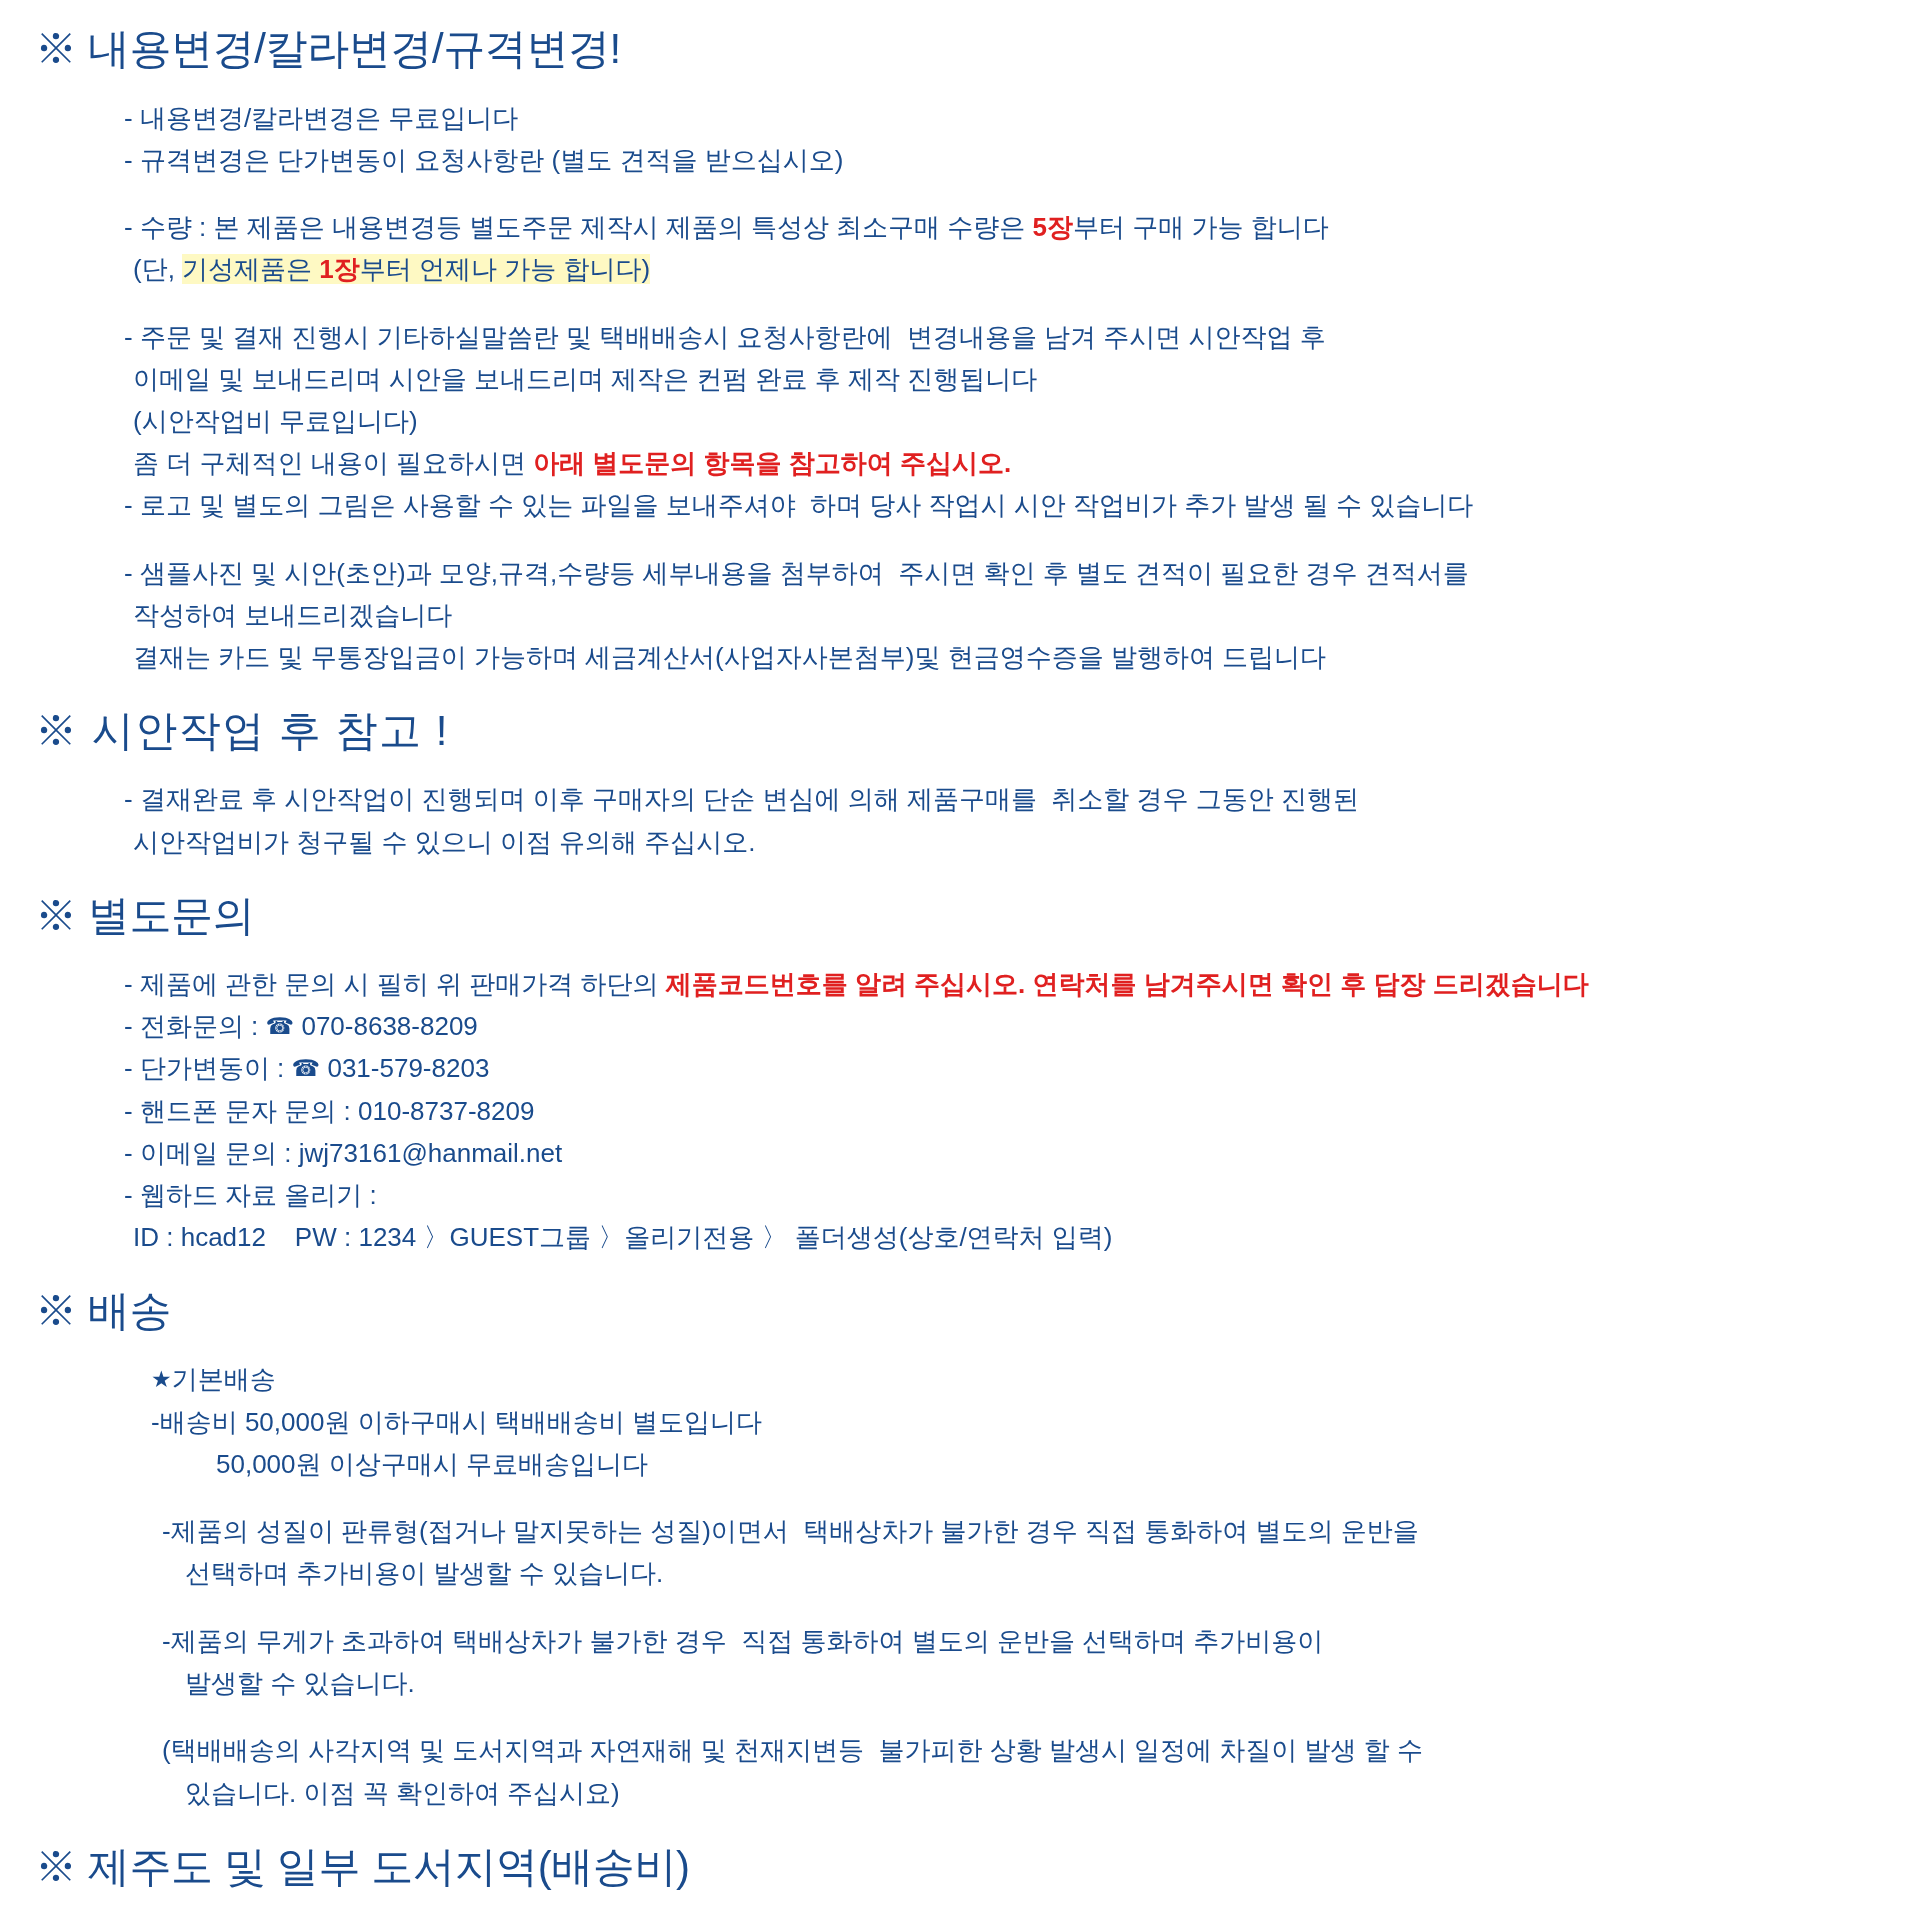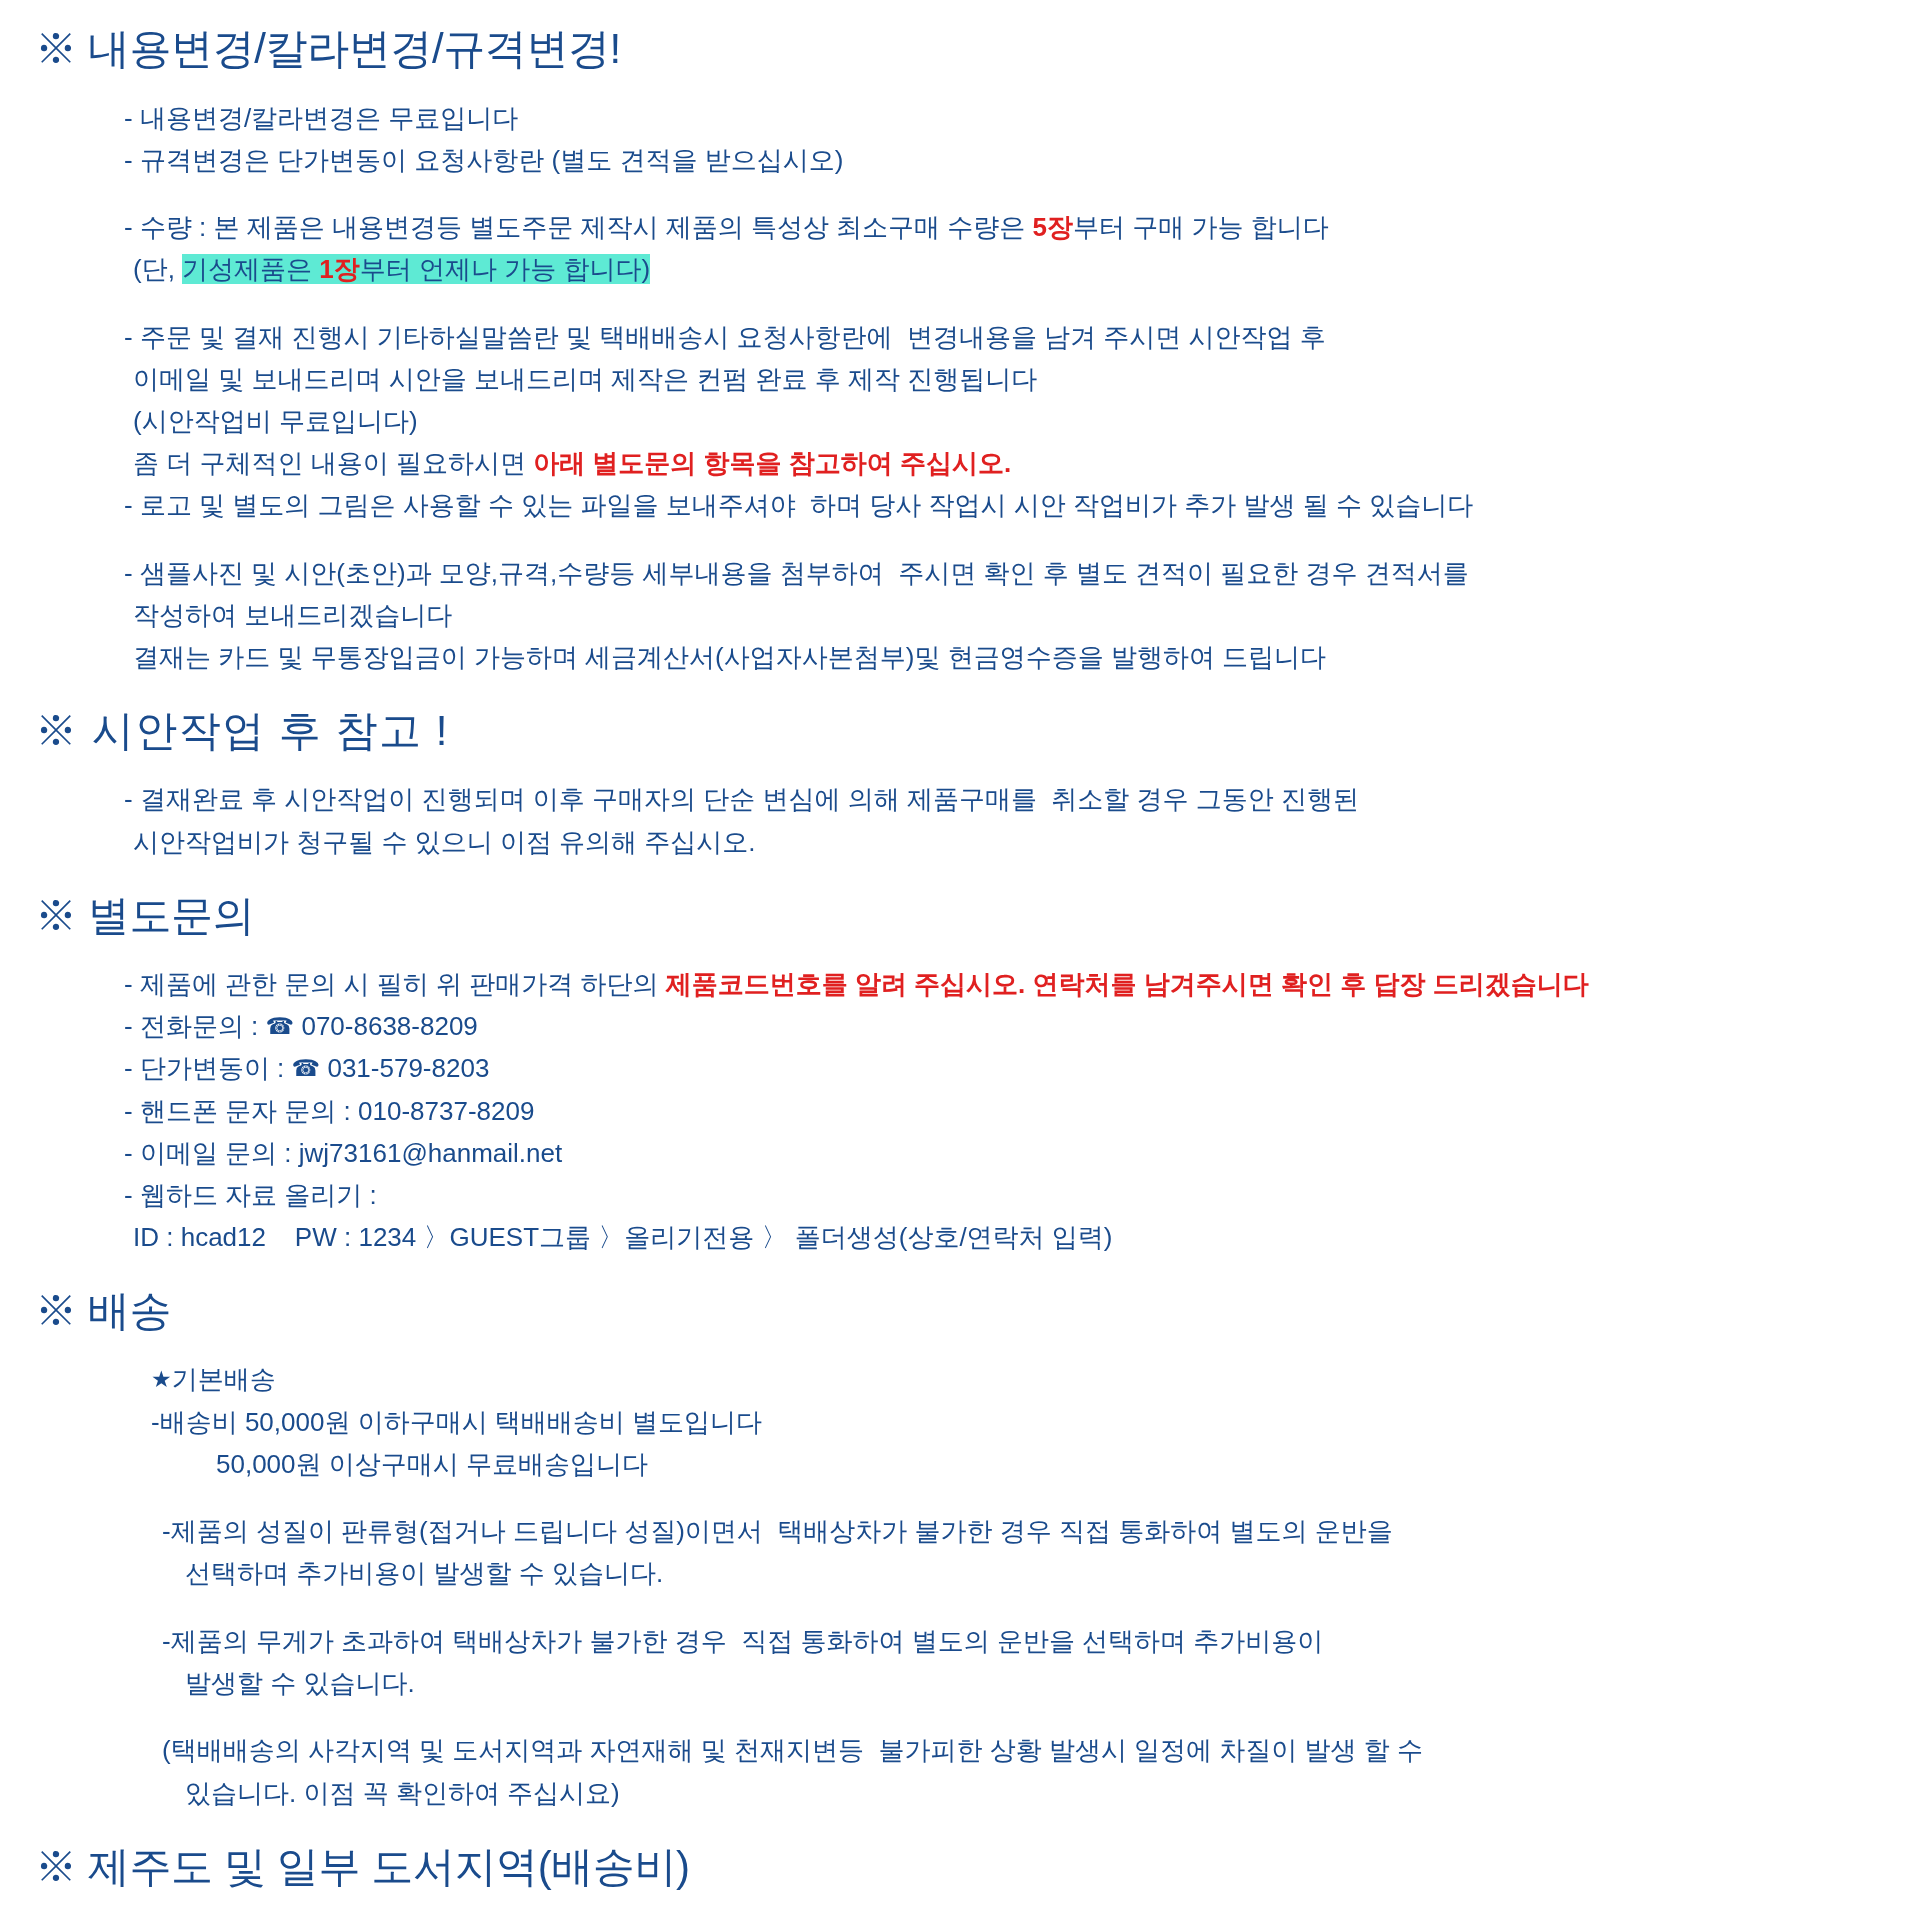--- a/index.html
+++ b/index.html
@@ -49,21 +49,21 @@
   .indent-6 { padding-left: 181px; }
   .gap-md { height: 25.4px; }
 
   
   .red {
     color: #e02020;
     font-weight: bold;
     margin-top: 27px;
   }
   .hl {
-    background: #5eead4;
+    background: #fef9c3;
   }
   .bold {
     font-weight: normal;
   }
   .phone-icon {
     font-size: 23px;
     vertical-align: 0.8px;
   }
   .star {
     font-size: 23px;
@@ -123,21 +123,21 @@
     </div>
     <div class="section-block">
       <div class="section-heading">※ 배송</div>
       <div class="group">
         <p class="line indent-3"><span class="star">★</span><span>기본배송</span></p>
         <p class="line indent-3"><span>-배송비 50,000원 이하구매시 택배배송비 별도입니다</span></p>
         <p class="line indent-6"><span>50,000원 이상구매시 무료배송입니다</span></p>
       </div>
       <div class="gap-md"></div>
       <div class="group">
-        <p class="line indent-4"><span>-제품의 성질이 판류형(접거나 드립니다 성질)이면서  택배상차가 불가한 경우 직접 통화하여 별도의 운반을</span></p>
+        <p class="line indent-4"><span>-제품의 성질이 판류형(접거나 말지못하는 성질)이면서  택배상차가 불가한 경우 직접 통화하여 별도의 운반을</span></p>
         <p class="line indent-5"><span>선택하며 추가비용이 발생할 수 있습니다.</span></p>
       </div>
       <div class="gap-md"></div>
       <div class="group">
         <p class="line indent-4"><span>-제품의 무게가 초과하여 택배상차가 불가한 경우  직접 통화하여 별도의 운반을 선택하며 추가비용이</span></p>
         <p class="line indent-5"><span>발생할 수 있습니다.</span></p>
       </div>
       <div class="gap-md"></div>
       <div class="group">
         <p class="line indent-4"><span>(택배배송의 사각지역 및 도서지역과 자연재해 및 천재지변등  불가피한 상황 발생시 일정에 차질이 발생 할 수</span></p>

